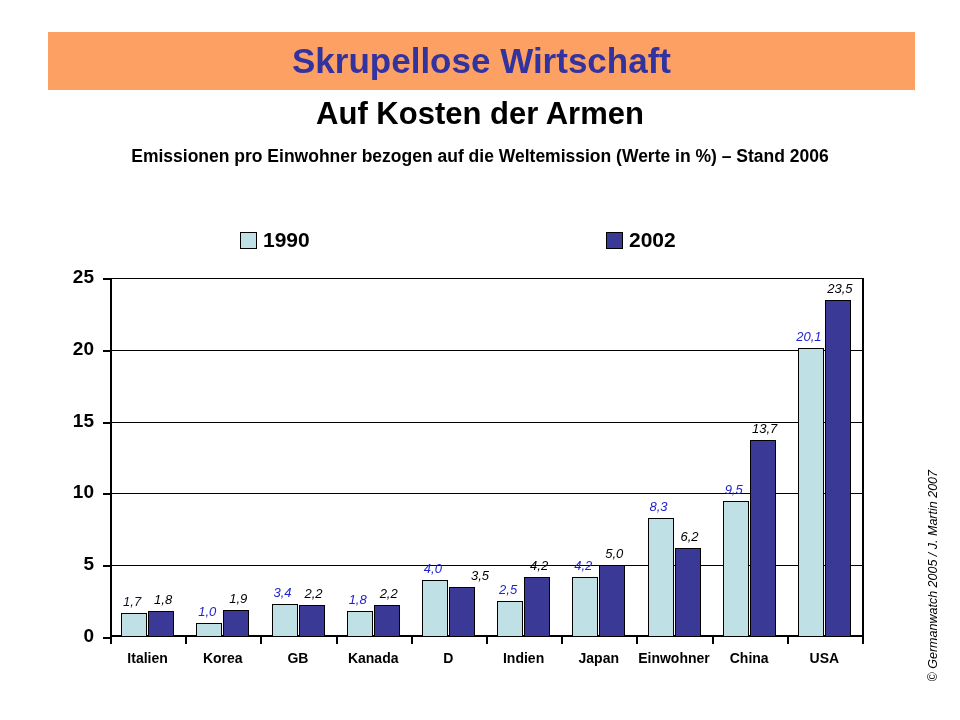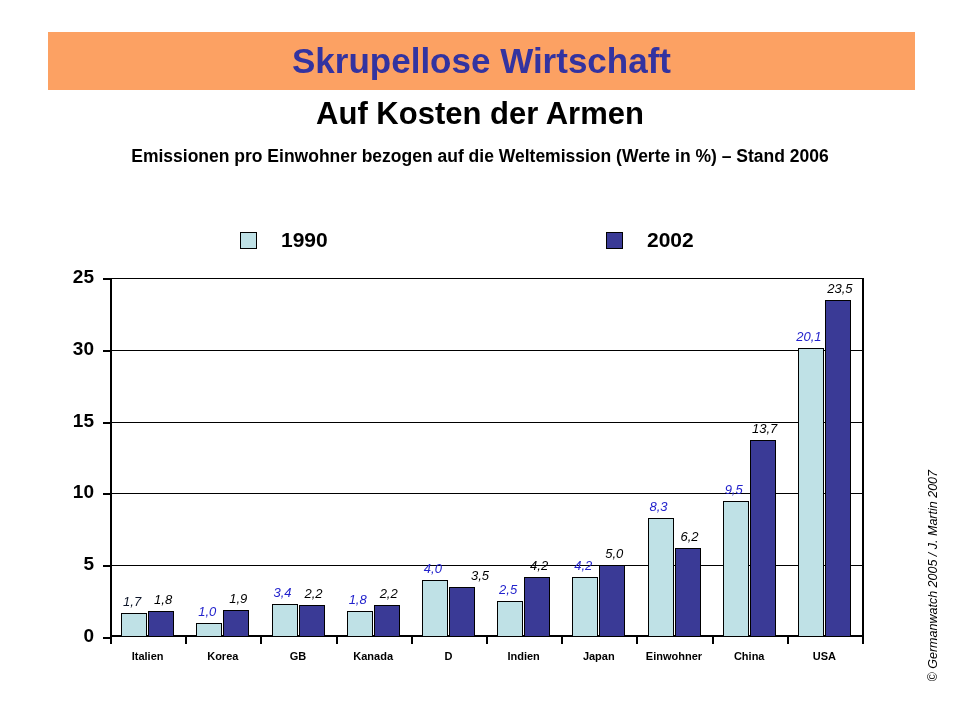--- a/index.html
+++ b/index.html
@@ -62,21 +62,21 @@
     position: absolute;
     left: 240px;
     top: 228px;
     width: 420px;
     height: 28px;
   }
   .legend-entry {
     position: absolute;
     display: flex;
     align-items: center;
-    gap: 24px;
+    gap: 6px;
     top: 0;
   }
   .legend-entry.e0 { left: 0px; }
   .legend-entry.e1 { left: 318px; margin-left: 48px; }
   .legend-swatch {
     width: 17px;
     height: 17px;
     border: 1px solid #000000;
     box-sizing: border-box;
   }
@@ -131,21 +131,21 @@
   .xtick-mark {
     position: absolute;
     top: 637px;
     width: 0;
     height: 7px;
     border-left: 2px solid #000000;
   }
   .cat-label {
     position: absolute;
     top: 650px;
-    font-size: 11px;
+    font-size: 14px;
     font-weight: bold;
     color: #000000;
     text-align: center;
     white-space: nowrap;
   }
 
   
   .bar {
     position: absolute;
     box-sizing: border-box;
@@ -202,21 +202,21 @@
   <div id="y-axis-labels">
       <div class="ytick-mark" style="top: 637px; left: 103px;"></div>
       <div class="ytick-label" style="left: 42px; width: 52px; right: auto; top: 625px;">0</div>
       <div class="ytick-mark" style="top: 565.2px; left: 103px;"></div>
       <div class="ytick-label" style="left: 42px; width: 52px; right: auto; top: 553.2px;">5</div>
       <div class="ytick-mark" style="top: 493.4px; left: 103px;"></div>
       <div class="ytick-label" style="left: 42px; width: 52px; right: auto; top: 481.4px;">10</div>
       <div class="ytick-mark" style="top: 421.6px; left: 103px;"></div>
       <div class="ytick-label" style="left: 42px; width: 52px; right: auto; top: 409.6px;">15</div>
       <div class="ytick-mark" style="top: 349.8px; left: 103px;"></div>
-      <div class="ytick-label" style="left: 42px; width: 52px; right: auto; top: 337.8px;">30</div>
+      <div class="ytick-label" style="left: 42px; width: 52px; right: auto; top: 337.8px;">20</div>
       <div class="ytick-mark" style="top: 278px; left: 103px;"></div>
       <div class="ytick-label" style="left: 42px; width: 52px; right: auto; top: 266px;">25</div>
     </div>
   <div id="plot-area">
       <div class="gridline" style="top: 287.2px;"></div>
       <div class="gridline" style="top: 215.4px;"></div>
       <div class="gridline" style="top: 143.6px;"></div>
       <div class="gridline" style="top: 71.8px;"></div>
       <div class="gridline" style="top: 0px;"></div>
     </div>

